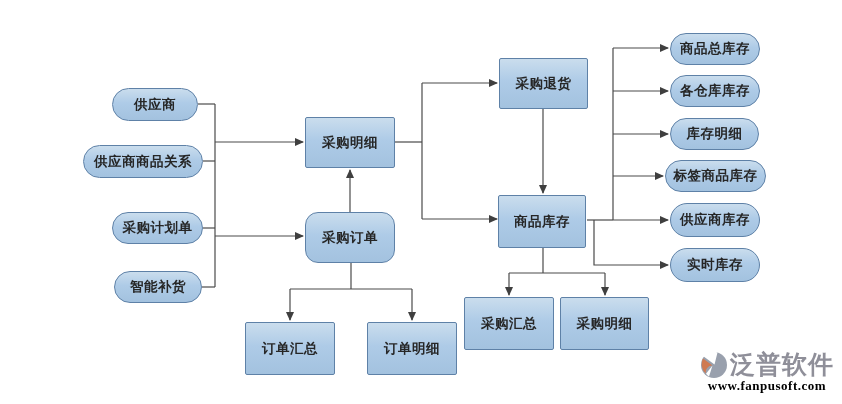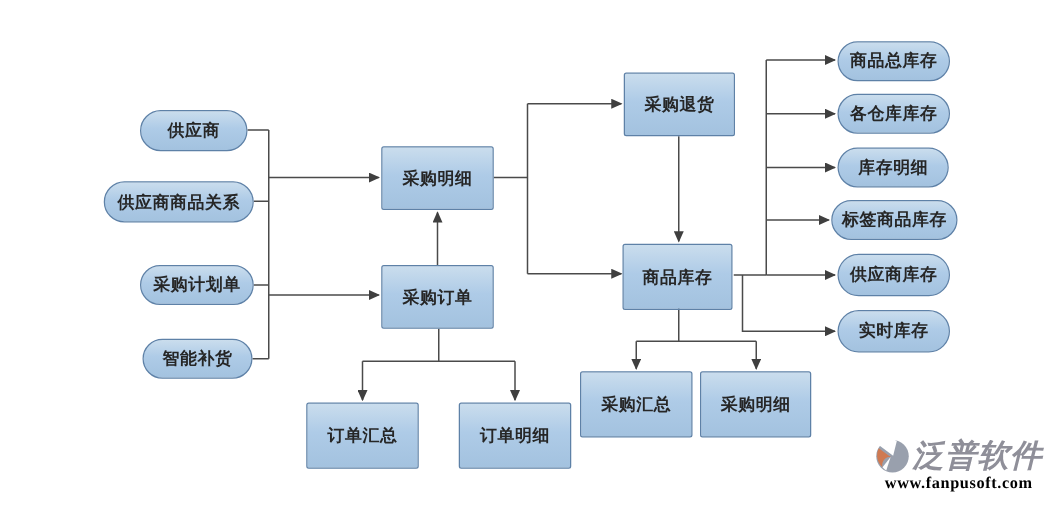--- a/index.html
+++ b/index.html
@@ -22,21 +22,21 @@
     font-size:13.5px;
     letter-spacing:0.5px;
     white-space:nowrap;
   }
   .rect{border-radius:2px;}
   .pill{border-radius:17px;}
   #watermark{
     position:absolute;left:700px;top:351px;
     display:flex;flex-direction:column;align-items:center;
   }
-  #watermark .row{display:flex;align-items:flex-start;gap:2px;font-style:italic;}
+  #watermark .row{display:flex;align-items:flex-start;gap:2px;}
   #brand-name{
     color:#8f8f99;font-size:25px;font-weight:bold;letter-spacing:1px;
     line-height:28px;
   }
   #brand-url{
     font-family:"Liberation Serif","DejaVu Serif",serif;
     color:#000000;font-size:13px;font-weight:bold;letter-spacing:0.5px;
     margin-top:-1px;
   }
 </style>
@@ -91,21 +91,21 @@
       <path d="M594,220 V265 H668" marker-end="url(#arw)"></path>
     </g>
   </svg>
 
   <div class="node pill" style="left:112px;top:88px;width:86px;height:33px;">供应商</div>
   <div class="node pill" style="left:83px;top:145px;width:120px;height:33px;">供应商商品关系</div>
   <div class="node pill" style="left:112px;top:212px;width:91px;height:32px;">采购计划单</div>
   <div class="node pill" style="left:114px;top:271px;width:88px;height:32px;">智能补货</div>
 
   <div class="node rect" style="left:305px;top:117px;width:90px;height:51px;">采购明细</div>
-  <div class="node rect" style="left:305px;top:212px;width:90px;height:51px;">采购订单</div>
+  <div class="node rect" style="left:305px;top:212px;width:90px;height:51px;border-radius:13px;">采购订单</div>
   <div class="node rect" style="left:245px;top:322px;width:90px;height:53px;">订单汇总</div>
   <div class="node rect" style="left:367px;top:322px;width:90px;height:53px;">订单明细</div>
 
   <div class="node rect" style="left:499px;top:58px;width:89px;height:51px;">采购退货</div>
   <div class="node rect" style="left:498px;top:195px;width:88px;height:53px;">商品库存</div>
   <div class="node rect" style="left:464px;top:297px;width:90px;height:53px;">采购汇总</div>
   <div class="node rect" style="left:560px;top:297px;width:89px;height:53px;">采购明细</div>
 
   <div class="node pill" style="left:670px;top:33px;width:90px;height:32px;">商品总库存</div>
   <div class="node pill" style="left:670px;top:75px;width:90px;height:32px;">各仓库库存</div>

